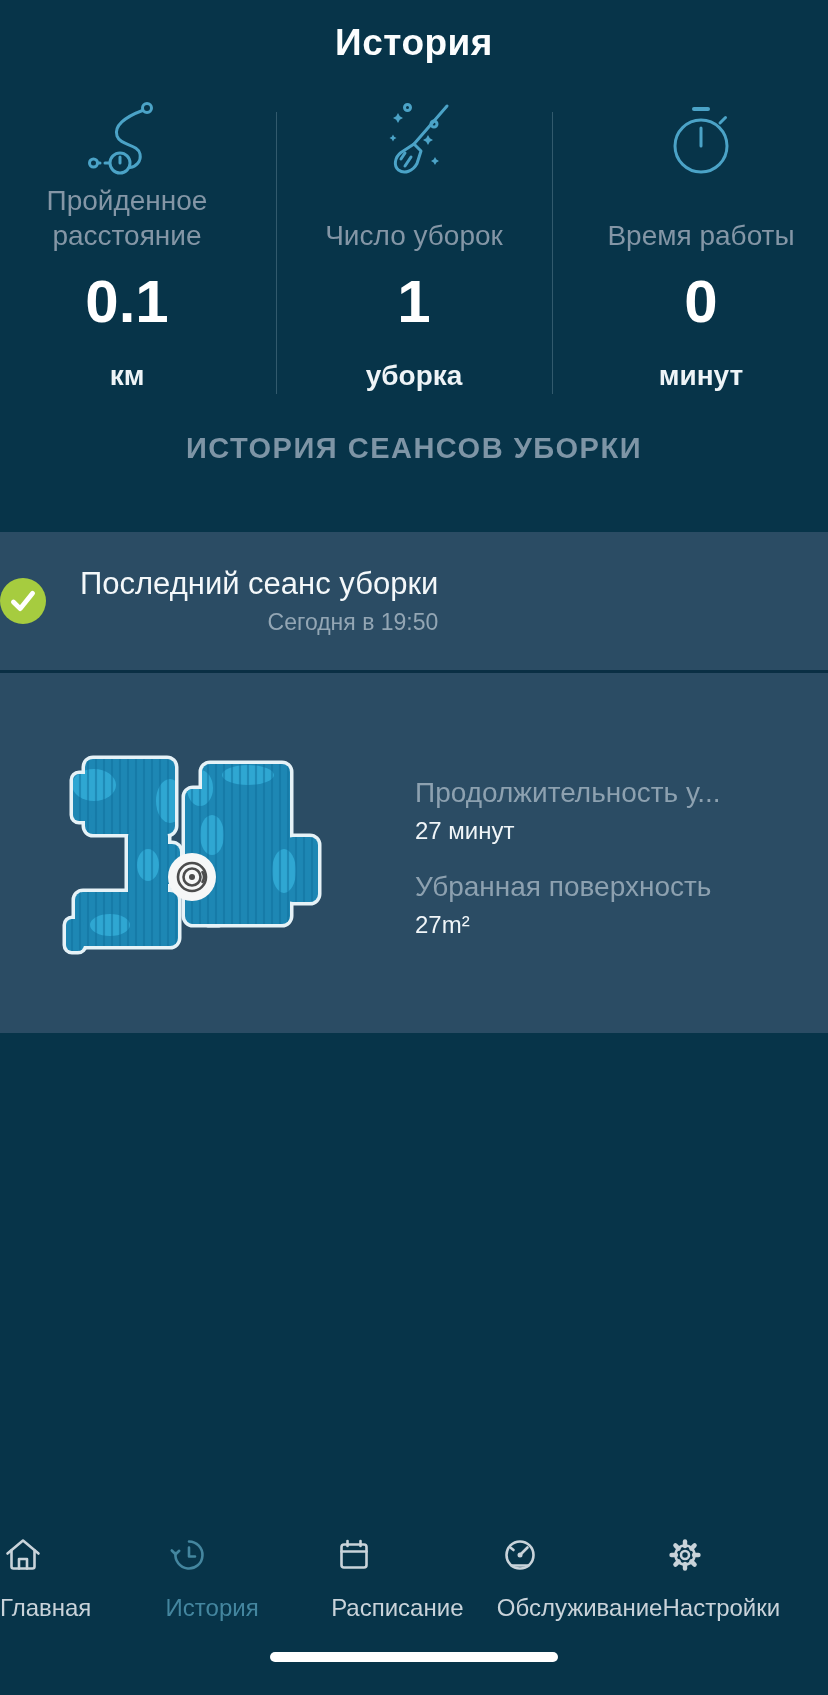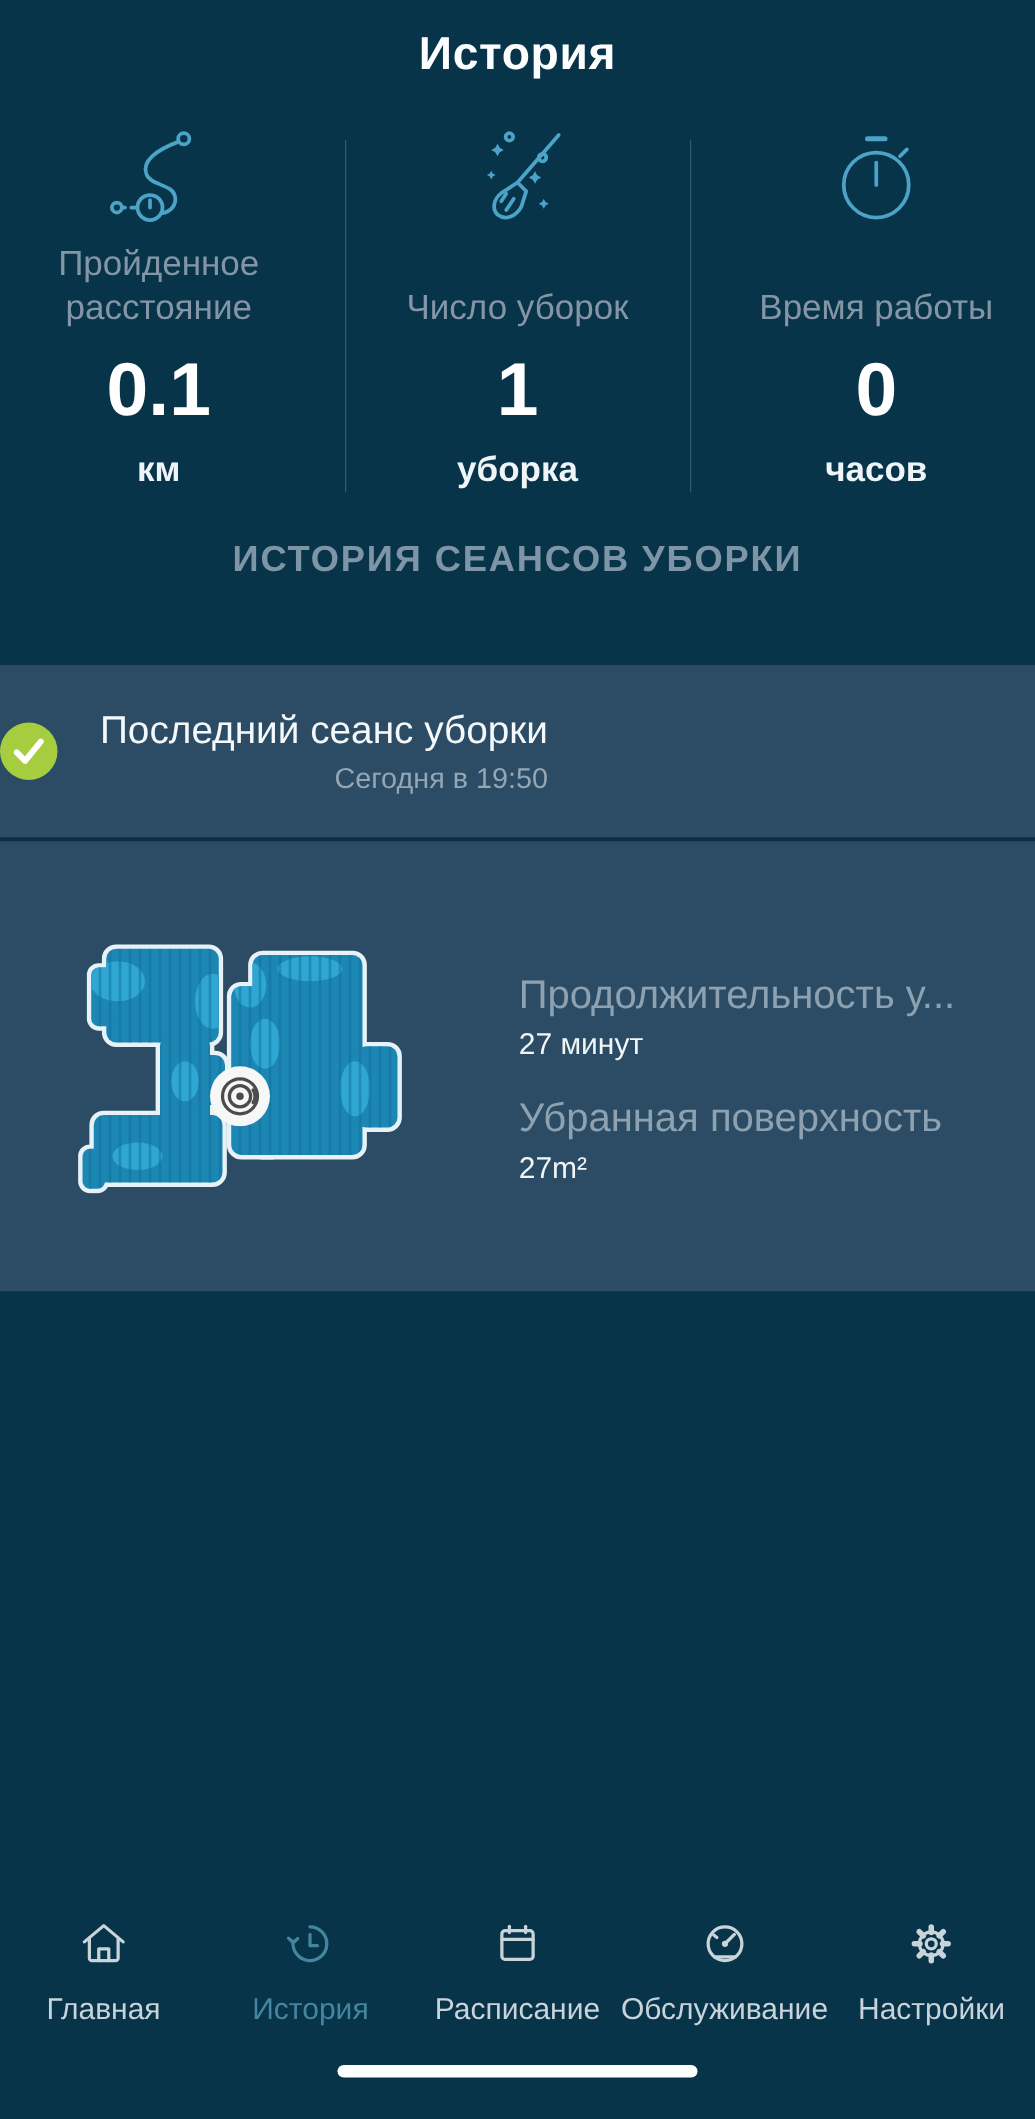--- a/index.html
+++ b/index.html
@@ -18,21 +18,21 @@
   }
   
   .stats { position:absolute; top:92px; left:0; width:100%; height:300px; display:flex;gap:33px; }
   .stat { flex:1; display:flex; flex-direction:column; align-items:center; text-align:center; }
   .stat-icon { height:104px; display:flex; align-items:center; justify-content:center; color:#4ba3c7; }
   .stat-label {
     height:76px; display:flex; align-items:flex-end; justify-content:center;
     font-size:28px; line-height:35px; color:#8496a6; max-width:230px;
   }
   .stat-value { margin-top:14px; font-size:60px; font-weight:700; color:#ffffff; }
-  .stat-unit { margin-top:14px; font-size:28px; font-weight:600; color:#eef4f7; }
+  .stat-unit { margin-top:24px; font-size:28px; font-weight:600; color:#eef4f7; }
   .vdiv { position:absolute; top:20px; width:1px; height:282px; background:rgba(160,190,205,.28); }
   .vdiv1 { left:276px; } .vdiv2 { left:552px; }
 
   .section-title {
     position:absolute; top:432px; left:0; width:100%; text-align:center;
     font-size:29px; font-weight:700; letter-spacing:1.5px; color:#7e95a6;
   }
   
   .session-row {
     position:absolute; top:532px; left:0; width:100%; height:138px;
@@ -47,30 +47,30 @@
   .session-subtitle { font-size:23px; color:#93a6b4;text-align:right; }
   .row-divider { position:absolute; top:670px; left:0; width:100%; height:3px; background:#0a2f44; }
 
   
   .session-card {
     position:absolute; top:673px; left:0; width:100%; height:360px;
     background:#2b4c64; cursor:pointer;
   }
   .map-wrap { position:absolute; left:52px; top:70px; width:272px; height:212px; }
   .detail { position:absolute; left:415px; top:104px; display:flex; flex-direction:column; }
-  .detail-label { font-size:32px; color:#8da1b0; }
+  .detail-label { font-size:28px; color:#8da1b0; }
   .detail-value { font-size:24px; font-weight:500; color:#f0f5f8; margin-top:8px; }
   .detail-gap { height:26px; }
 
   
   .tab-bar {
     position:absolute; top:1500px; left:0; width:100%; height:140px;
     display:flex; align-items:flex-start; padding-top:32px;
   }
-  .tab { flex:1; display:flex; flex-direction:column; align-items:center; gap:16px;
+  .tab { flex:1; display:flex; flex-direction:column; gap:16px;
          color:#c9d3da; cursor:pointer; }
   .tab.active { color:#44869f; }
   .tab-icon { width:46px; height:46px; display:flex; align-items:center; justify-content:center; }
   .tab-label { font-size:24px; }
 
   .home-indicator {
     position:absolute; top:1652px; left:50%; transform:translateX(-50%);
     width:288px; height:10px; border-radius:5px; background:#ffffff;
   }
   svg { display:block; }
@@ -121,21 +121,21 @@
     <span class="stat-icon">
       <svg width="86" height="86" viewBox="0 0 86 86" fill="none" stroke="currentColor" stroke-width="3" stroke-linecap="round">
         <circle cx="43" cy="50" r="26"></circle>
         <line x1="43" y1="50" x2="43" y2="32"></line>
         <line x1="36" y1="13" x2="50" y2="13" stroke-width="4"></line>
         <line x1="62" y1="27" x2="67.5" y2="21.5"></line>
       </svg>
     </span>
     <div class="stat-label">Время работы</div>
     <div class="stat-value">0</div>
-    <div class="stat-unit">часов</div>
+    <div class="stat-unit">минут</div>
   </div>
   <div class="vdiv vdiv1"></div>
   <div class="vdiv vdiv2"></div>
 </div>
 
 <div class="section-title">ИСТОРИЯ СЕАНСОВ УБОРКИ</div>
 
 <div class="session-row">
   <div class="check-badge">
     <svg width="46" height="46" viewBox="0 0 48 48" fill="none" stroke="#ffffff" stroke-width="5" stroke-linecap="round" stroke-linejoin="round">

